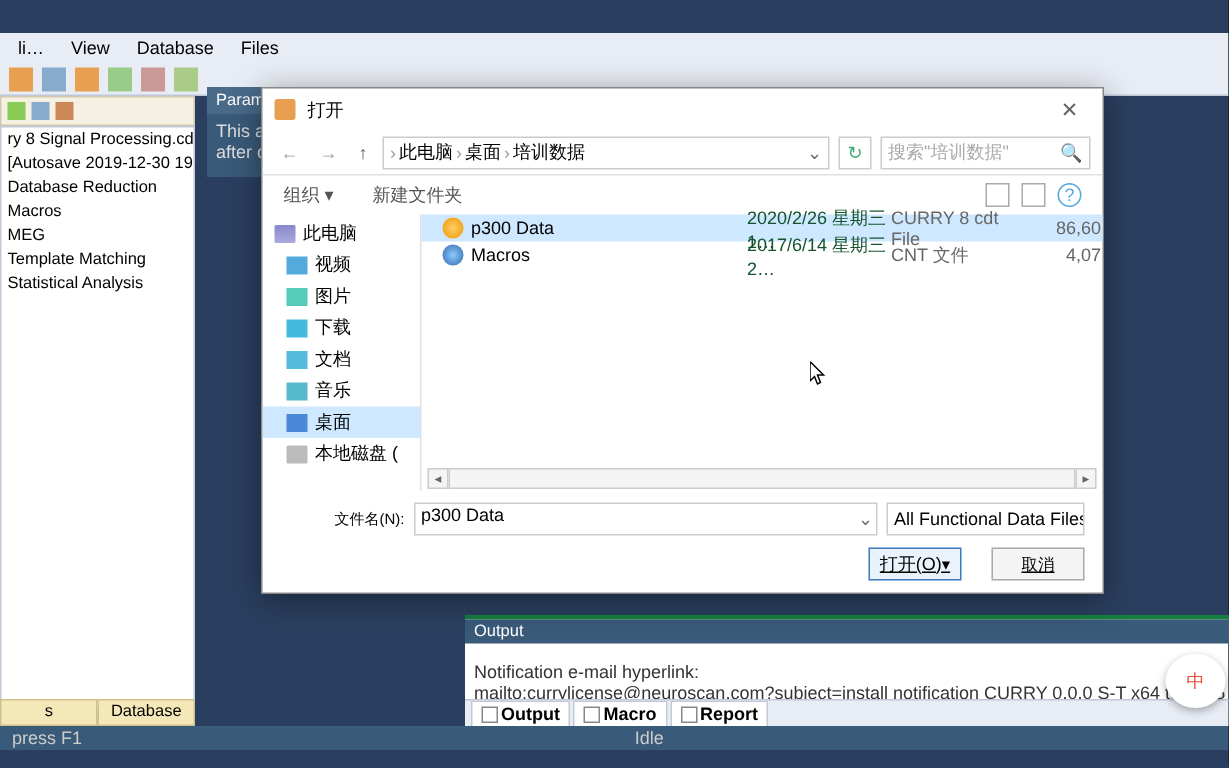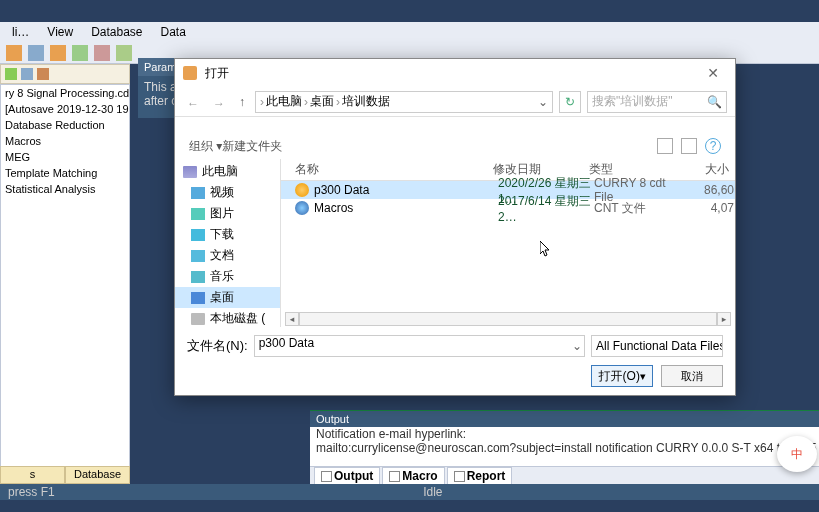--- a/index.html
+++ b/index.html
@@ -15,23 +15,23 @@
 
 .mini-toolbar { position: absolute; top: 64px; left: 0; width: 130px; height: 20px; background: #f5f0e1; border: 1px solid #d0c8b0; display: flex; align-items: center; gap: 4px; padding: 0 4px; }
 
 .sidebar { position: absolute; top: 84px; left: 0; width: 130px; bottom: 40px; background: #fff; border: 1px solid #c0c8d8; }
 .sidebar div { padding: 2px 4px; font-size: 11px; white-space: nowrap; overflow: hidden; }
 
 .param-panel { position: absolute; top: 58px; left: 138px; width: 170px; height: 60px; background: #3a5a7a; color: #fff; }
 .param-title { background: #4a6a8a; padding: 3px 6px; font-size: 11px; }
 .param-body { padding: 4px 6px; font-size: 11px; color: #ddd; }
 
-.output-panel { position: absolute; left: 310px; right: 0; bottom: 28px; height: 74px; background: #fff; border-top: 1px solid #15803d; margin-top: 40px; }
+.output-panel { position: absolute; left: 310px; right: 0; bottom: 28px; height: 74px; background: #fff; border-top: 3px solid #15803d; margin-top: 40px; }
 .output-title { background: #3a5a7a; color: #fff; padding: 2px 6px; font-size: 11px; }
-.output-body { padding: 0 6px; font-size: 11px; color: #333; white-space: nowrap; overflow: hidden; }
+.output-body { padding: 12px 6px; font-size: 11px; color: #333; white-space: nowrap; overflow: hidden; }
 .output-tabs { position: absolute; bottom: 0; left: 0; right: 0; height: 18px; background: #e8ecf4; border-top: 1px solid #c0c8d8; display: flex; align-items: center; padding: 0 4px; gap: 2px; font-size: 11px; }
 .output-tabs span { padding: 1px 6px; border: 1px solid #c0c8d8; background: #fff; }
 .output-tabs .chk { width: 11px; height: 11px; border: 1px solid #888; display: inline-block; margin-right: 2px; vertical-align: middle; }
 
 .bottom-tabs { position: absolute; bottom: 28px; left: 0; width: 130px; height: 18px; display: flex; }
 .bottom-tabs span { flex: 1; background: #f5e8b8; border: 1px solid #d0c090; padding: 1px 4px; font-size: 11px; text-align: center; }
 
 .statusbar { position: absolute; bottom: 12px; left: 0; right: 0; height: 16px; background: #3a5a7a; color: #ccc; display: flex; align-items: center; padding: 0 8px; font-size: 11px; }
 .status-idle { margin: 0 auto; }
 
@@ -47,21 +47,21 @@
 .dlg-nav { height: 30px; display: flex; align-items: center; padding: 0 8px; gap: 6px; border-bottom: 1px solid #e0e0e0; }
 .nav-btn { color: #999; padding: 2px 4px; }
 .nav-up { color: #555; }
 .breadcrumb { flex: 1; height: 22px; border: 1px solid #ccc; display: flex; align-items: center; padding: 0 4px; gap: 2px; font-size: 11px; }
 .bc-sep { color: #999; }
 .bc-drop { margin-left: auto; color: #666; }
 .nav-refresh { width: 22px; height: 22px; border: 1px solid #ccc; display: flex; align-items: center; justify-content: center; color: #4a7; }
 .searchbox { width: 140px; height: 22px; border: 1px solid #ccc; display: flex; align-items: center; padding: 0 4px; color: #aaa; font-size: 11px; }
 .search-ico { margin-left: auto; color: #666; }
 
-.dlg-toolbar { height: 26px; display: flex; align-items: center; padding: 0 14px; gap: 0; font-size: 11px; color: #555; margin-top: 16px; }
+.dlg-toolbar { height: 26px; display: flex; align-items: center; padding: 0 14px; gap: 26px; font-size: 11px; color: #555; }
 .dlg-toolbar .right { margin-left: auto; display: flex; gap: 8px; }
 .vico { width: 16px; height: 16px; border: 1px solid #aaa; }
 
 .dlg-body { flex: 1; display: flex; min-height: 0; }
 .tree { width: 106px; border-right: 1px solid #e0e0e0; overflow: hidden; padding: 2px 0; }
 .tree-item { display: flex; align-items: center; padding: 2px 6px 2px 16px; gap: 5px; font-size: 11px; white-space: nowrap; }
 .tree-item.root { padding-left: 8px; font-weight: 400; }
 .tree-item.sel { background: #cde8ff; }
 .t-ico { width: 14px; height: 12px; flex-shrink: 0; }
 .ico-pc { background: linear-gradient(#88c, #aad); border-radius: 1px; }
@@ -88,41 +88,41 @@
 .fl-row .c3 { width: 92px; color: #666; }
 .fl-row .c4 { width: 48px; text-align: right; color: #666; }
 .ico-f1 { background: radial-gradient(#fc6,#e90); }
 .ico-f2 { background: radial-gradient(#8cf,#36a); }
 .fl-scroll { position: absolute; bottom: 0; left: 4px; right: 4px; height: 16px; display: flex; align-items: center; }
 .sc-ar { width: 14px; height: 14px; border: 1px solid #ccc; background: #f4f4f4; display: flex; align-items: center; justify-content: center; color: #666; font-size: 9px; }
 .sc-track { flex: 1; height: 14px; border: 1px solid #ccc; background: #f4f4f4; }
 
 .dlg-bottom { padding: 8px 12px; }
 .fname-row { display: flex; align-items: center; gap: 6px; margin-bottom: 8px; }
-.fname-label { font-size: 13px; }
+.fname-label { font-size: 10px; margin-left: 36px; }
 .fname-input { flex: 1; height: 22px; border: 1px solid #ccc; padding: 0 4px; font-size: 11px; position: relative; }
 .fname-dd { position: absolute; right: 2px; top: 3px; color: #666; }
 .filter { width: 132px; height: 22px; border: 1px solid #ccc; padding: 0 4px; font-size: 11px; display: flex; align-items: center; white-space: nowrap; overflow: hidden; }
-.btn-row { display: flex; justify-content: flex-end; gap: 8px; }
+.btn-row { display: flex; justify-content: flex-end; gap: 20px; text-decoration: underline; }
 .btn { width: 62px; height: 22px; border: 1px solid #aaa; background: #f4f4f4; font-size: 11px; display: flex; align-items: center; justify-content: center; }
 .btn.primary { border: 1px solid #3a7abd; background: #eaf3fc; }
 
 .cursor { position: absolute; left: 540px; top: 241px; width: 12px; height: 18px; pointer-events: none; }
 .cursor svg { width: 100%; height: 100%; }
 </style>
 </head>
 <body>
 
 <div class="app-bg"></div>
 
 <div class="menubar">
   <span>li…</span>
   <span>View</span>
   <span>Database</span>
-  <span>Data</span>
+  <span>Files</span>
 </div>
 
 <div class="toolbar">
   <span class="tb-ico" style="background:#e8a050"></span>
   <span class="tb-ico" style="background:#8ac"></span>
   <span class="tb-ico" style="background:#e8a050"></span>
   <span class="tb-ico" style="background:#9c8"></span>
   <span class="tb-ico" style="background:#c99"></span>
   <span class="tb-ico" style="background:#ac8"></span>
 </div>
@@ -240,26 +240,20 @@
           <span class="t-ico ico-desk"></span>
           <span>桌面</span>
         </div>
       <div class="tree-item">
           <span class="t-ico ico-disk"></span>
           <span>本地磁盘 (</span>
         </div>
 
     </div>
     <div class="filelist">
-      <div class="fl-head">
-        <span>名称</span>
-        <span>修改日期</span>
-        <span>类型</span>
-        <span>大小</span>
-      </div>
       <div class="fl-row sel">
         <span class="ico ico-f1"></span>
         <span class="c1">p300 Data</span>
         <span class="c2">2020/2/26 星期三 1…</span>
         <span class="c3">CURRY 8 cdt  File</span>
         <span class="c4">86,60</span>
       </div>
       <div class="fl-row">
         <span class="ico ico-f2"></span>
         <span class="c1">Macros</span>

